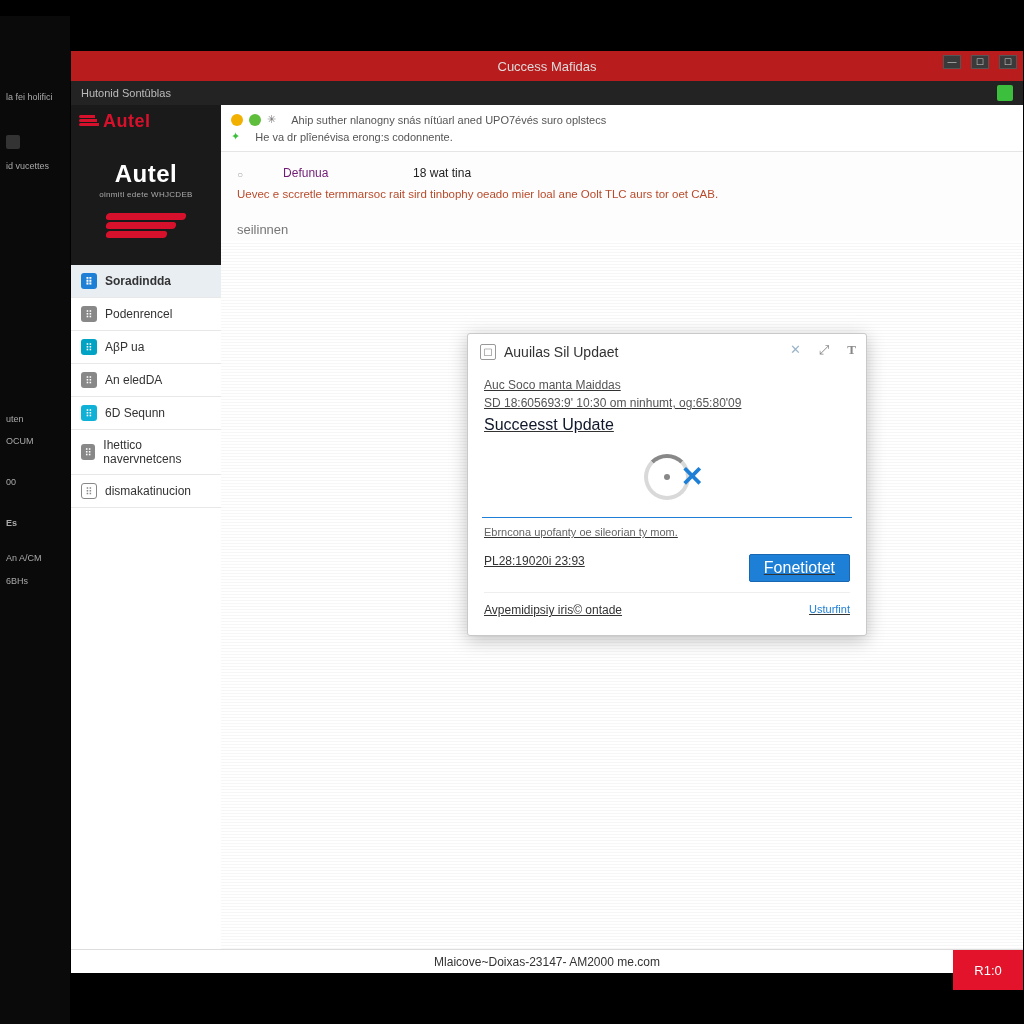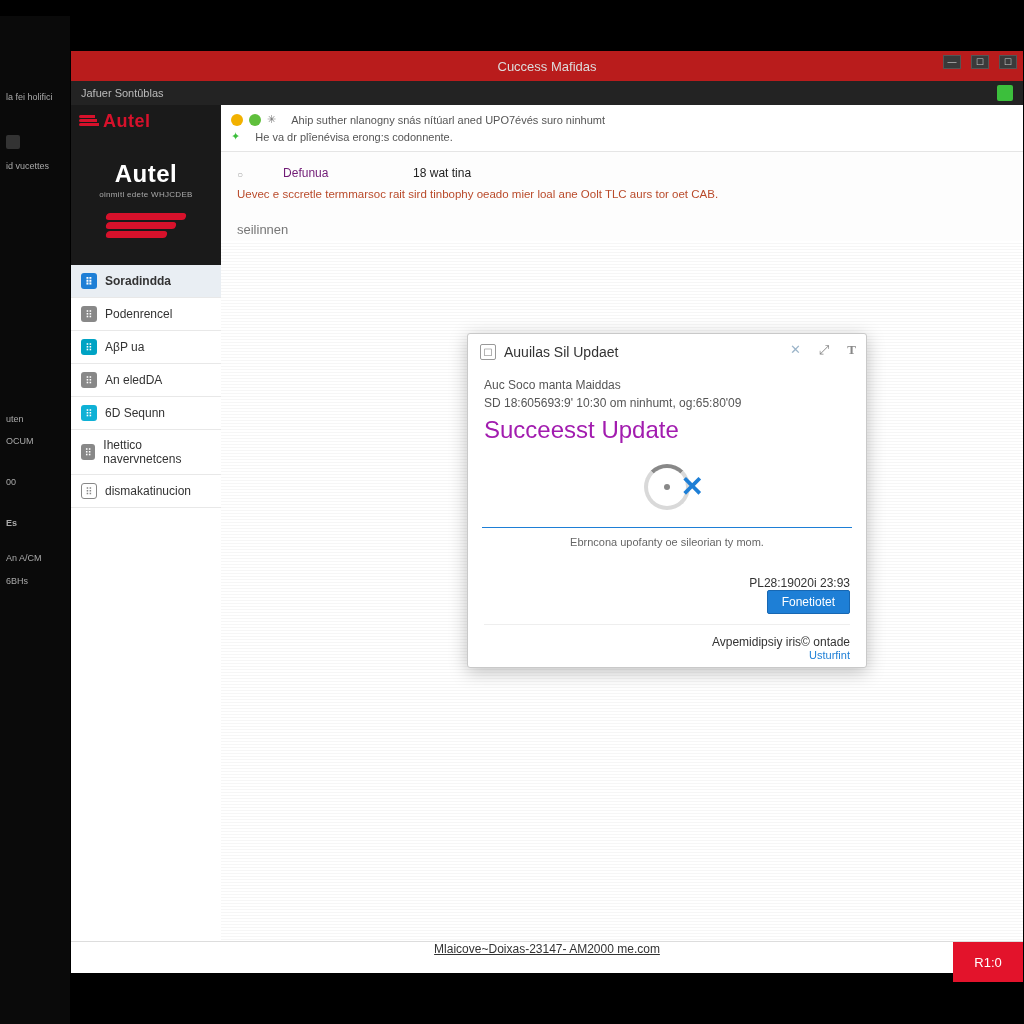--- a/index.html
+++ b/index.html
@@ -51,42 +51,42 @@
   .notice-row .dot { width:12px; height:12px; border-radius:50%; background:#f2b100; display:inline-block; }
   .notice-row .dot.green { background:#5fbf3c; }
   .meta-row { display:flex; gap:40px; padding:14px 16px 4px; font-size:12px; color:#222; }
   .meta-row .label { color:#701a75; min-width:90px; }
   .warn-line { padding:4px 16px; font-size:11.5px; color:#b94a2a; }
   .warn-line.alt { color:#c87a18; }
   .small-label { padding:8px 16px 4px; font-size:13px; color:#777; }
   .scroll-body { flex:1; background: repeating-linear-gradient(#ffffff, #ffffff 2px, #f6f6f6 2px, #f6f6f6 3px); }
 
   
-  .footer { height:32px; background:#fff; border-top:1px solid #ddd; display:flex; justify-content:center; font-size:12px; color:#333; position:relative;text-decoration:underline; }
+  .footer { height:24px; background:#fff; border-top:1px solid #ddd; display:flex; align-items:center; justify-content:center; font-size:12px; color:#333; position:relative; }
   .footer .action-btn { position:absolute; right:0; top:0; height:40px; width:70px; background:#e3132b; color:#fff; display:flex; align-items:center; justify-content:center; font-size:13px; cursor:pointer; }
 
   
   .modal { position:absolute; left:246px; top:228px; width:400px; background:#fff; border:1px solid #c9c9c9; border-radius:3px; box-shadow:0 4px 18px rgba(0,0,0,.25); font-size:12px; color:#333; }
   .modal-title { display:flex; align-items:center; gap:8px; padding:10px 12px; font-size:14px; color:#333; position:relative; }
   .modal-title .m-icon { width:16px; height:16px; border:1px solid #999; border-radius:2px; display:flex; align-items:center; justify-content:center; font-size:10px; color:#777; }
   .modal-title .m-tools { position:absolute; right:10px; top:8px; display:flex; gap:18px; color:#888; }
   .modal-title .m-tools span { cursor:pointer; font-size:13px; }
-  .modal-body { padding:4px 16px 0; }
+  .modal-body { padding:4px 16px 12px;text-decoration:underline; }
   .modal-body .line { margin:4px 0; color:#555; font-size:12px; }
-  .modal-body .headline { font-size:24px; color:#a21caf; margin:6px 0 12px; }
+  .modal-body .headline { font-size:16px; color:#0f172a; margin:6px 0 12px; }
   .modal-graphic { text-align:center; padding:8px 0 14px; }
   .spinner { display:inline-block; position:relative; width:46px; height:46px; }
   .spinner .ring { position:absolute; inset:0; border:4px solid #d9d9d9; border-top-color:#888; border-radius:50%; }
   .spinner .x { position:absolute; right:-14px; top:6px; color:#1e7fd6; font-size:28px; font-weight:bold; }
   .spinner .dot { position:absolute; left:50%; top:50%; width:6px; height:6px; margin:-3px 0 0 -3px; background:#888; border-radius:50%; }
   .hr { height:1px; background:#1e7fd6; margin:0 -2px 8px; }
   .center-line { text-align:center; color:#333; font-size:13px; margin:4px 0; }
-  .center-sub { text-align:center; color:#666; font-size:11px; margin-bottom:22px; }
-  .modal-row { display:flex; justify-content:space-between; align-items:flex-end; padding:6px 0;flex-direction:column; }
-  .pill-btn { background:#1e7fd6; color:#fff; border:1px solid #1767b2; padding:4px 14px; font-size:12px; border-radius:2px; cursor:pointer; }
+  .center-sub { text-align:left; color:#666; font-size:11px; margin-bottom:10px; }
+  .modal-row { display:flex; justify-content:space-between; align-items:flex-start; padding:6px 0; }
+  .pill-btn { background:#1e7fd6; color:#fff; border:1px solid #1767b2; padding:4px 14px; font-size:16px; border-radius:2px; cursor:pointer; }
   .link { color:#1e7fd6; cursor:pointer; font-size:11px;margin-left:8px; }
 </style>
 </head>
 <body>
 
 <div class="desktop">
 
   <div class="os-strip">
     <div class="os-item">la fei holifici</div>
     <div style="height:20px"></div>
@@ -107,21 +107,21 @@
   <div class="window">
     <div class="titlebar">
       <span>Cuccess Mafidas</span>
       <div class="win-controls">
         <div class="wc">—</div>
         <div class="wc">☐</div>
         <div class="wc">☐</div>
       </div>
     </div>
     <div class="subheader">
-      <span>Jafuer Sontûblas</span>
+      <span>Hutonid Sontûblas</span>
       <span class="status-chip"></span>
     </div>
 
     <div class="body">
       <div class="sidebar">
         <div class="brand">
           <div class="brand-row">
             <div class="brand-mark">
                 <span></span>
                 <span></span>
@@ -166,21 +166,21 @@
             </div>
             <div class="nav-item">
               <span class="nav-icon ic-outline">⠿</span>
               <span>dismakatinucion</span>
             </div>
           </div>
       </div>
 
       <div class="content">
         <div class="notice-bar">
-          <div class="notice-row"><span class="dot"></span><span class="dot green"></span><span style="color:#777">✳</span>&nbsp;<span>Ahip suther nlanogny snás nítúarl aned UPO7évés suro ninhumt</span></div>
+          <div class="notice-row"><span class="dot"></span><span class="dot green"></span><span style="color:#777">✳</span>&nbsp;<span>Ahip suther nlanogny snás nítúarl aned UPO7évés suro oplstecs</span></div>
           <div class="notice-row"><span style="color:#3cbf3c">✦</span>&nbsp;<span>He va dr plîenévisa erong:s codonnente.</span></div>
         </div>
         <div class="meta-row">
           <span style="color:#aaa;font-size:10px;margin-top:3px">○</span>
           <span class="label">Defunua</span>
           <span>18 wat tina</span>
         </div>
         <div class="warn-line">Uevec e sccretle termmarsoc rait sird tinbophy oeado mier loal ane Oolt TLC aurs tor oet CAB.</div>
         <div style="height:10px"></div>
         <div class="small-label">seilinnen</div>

